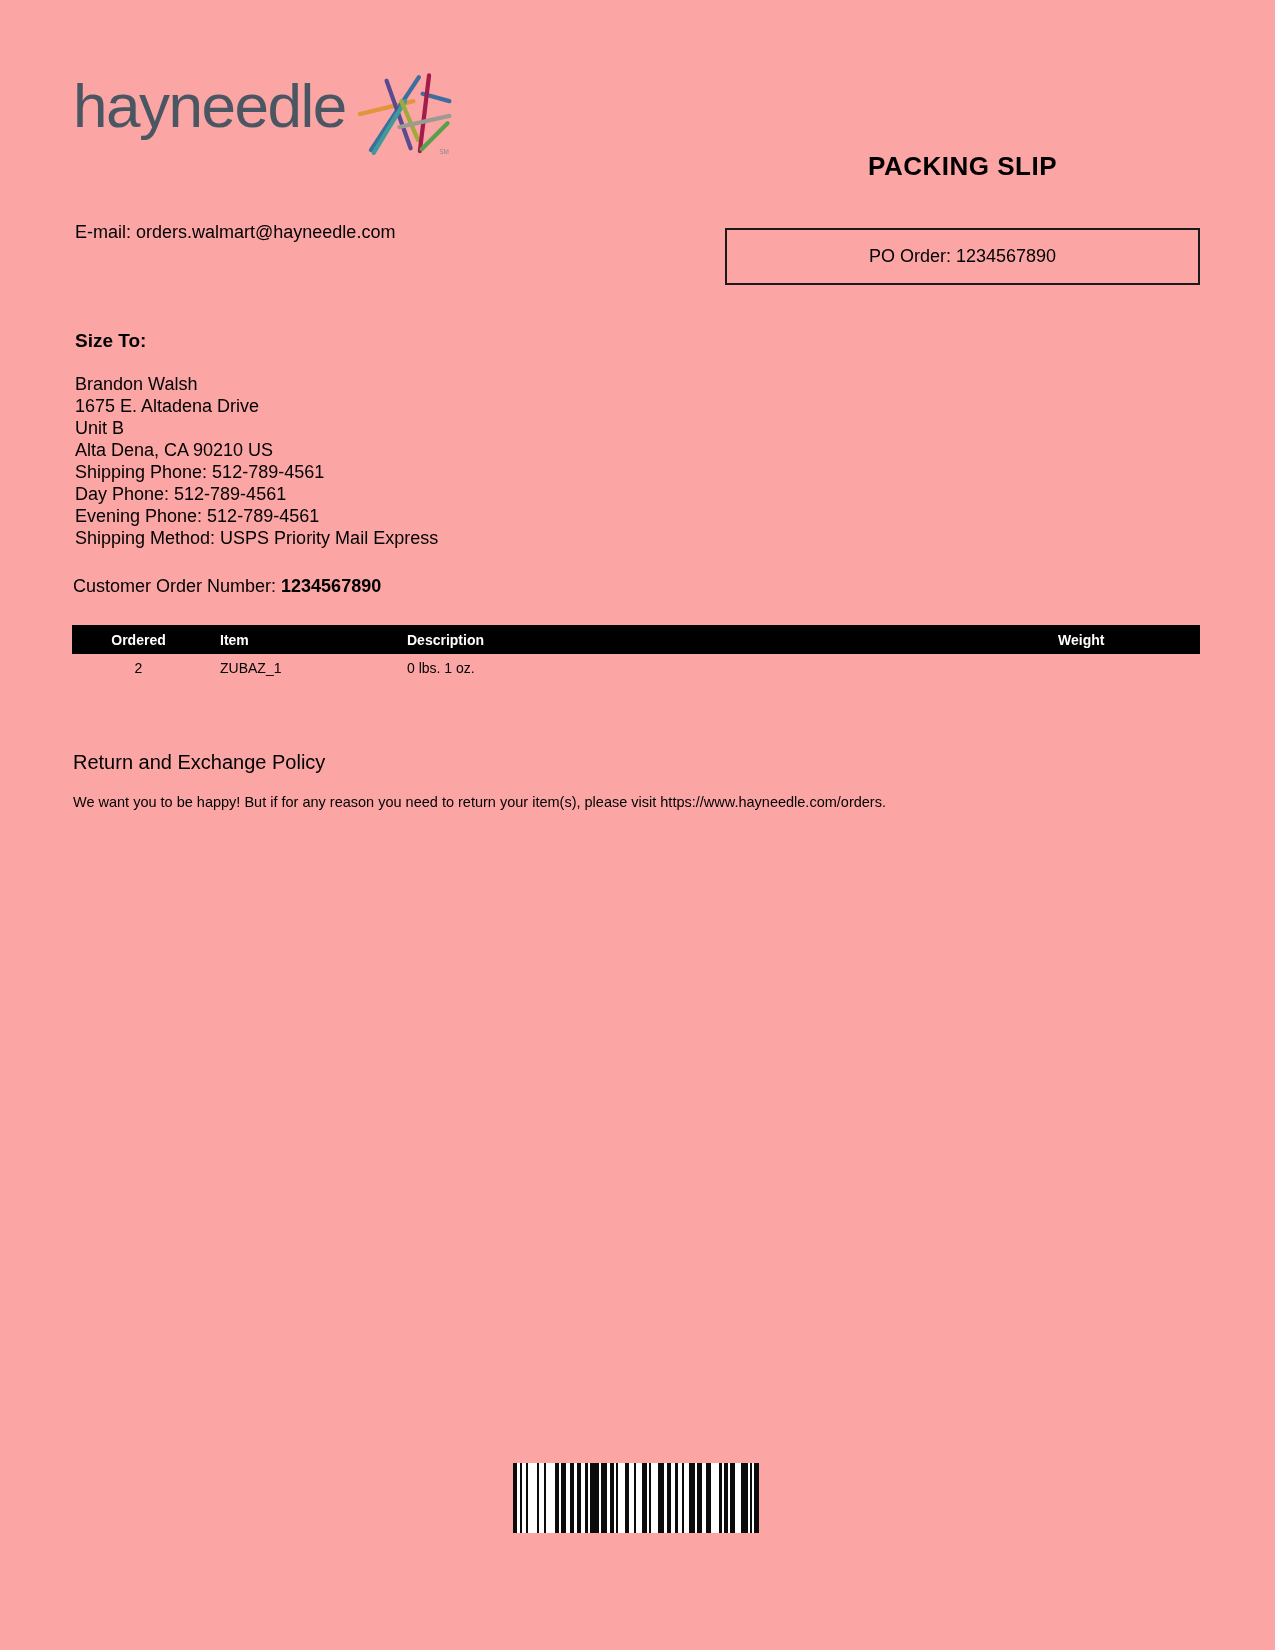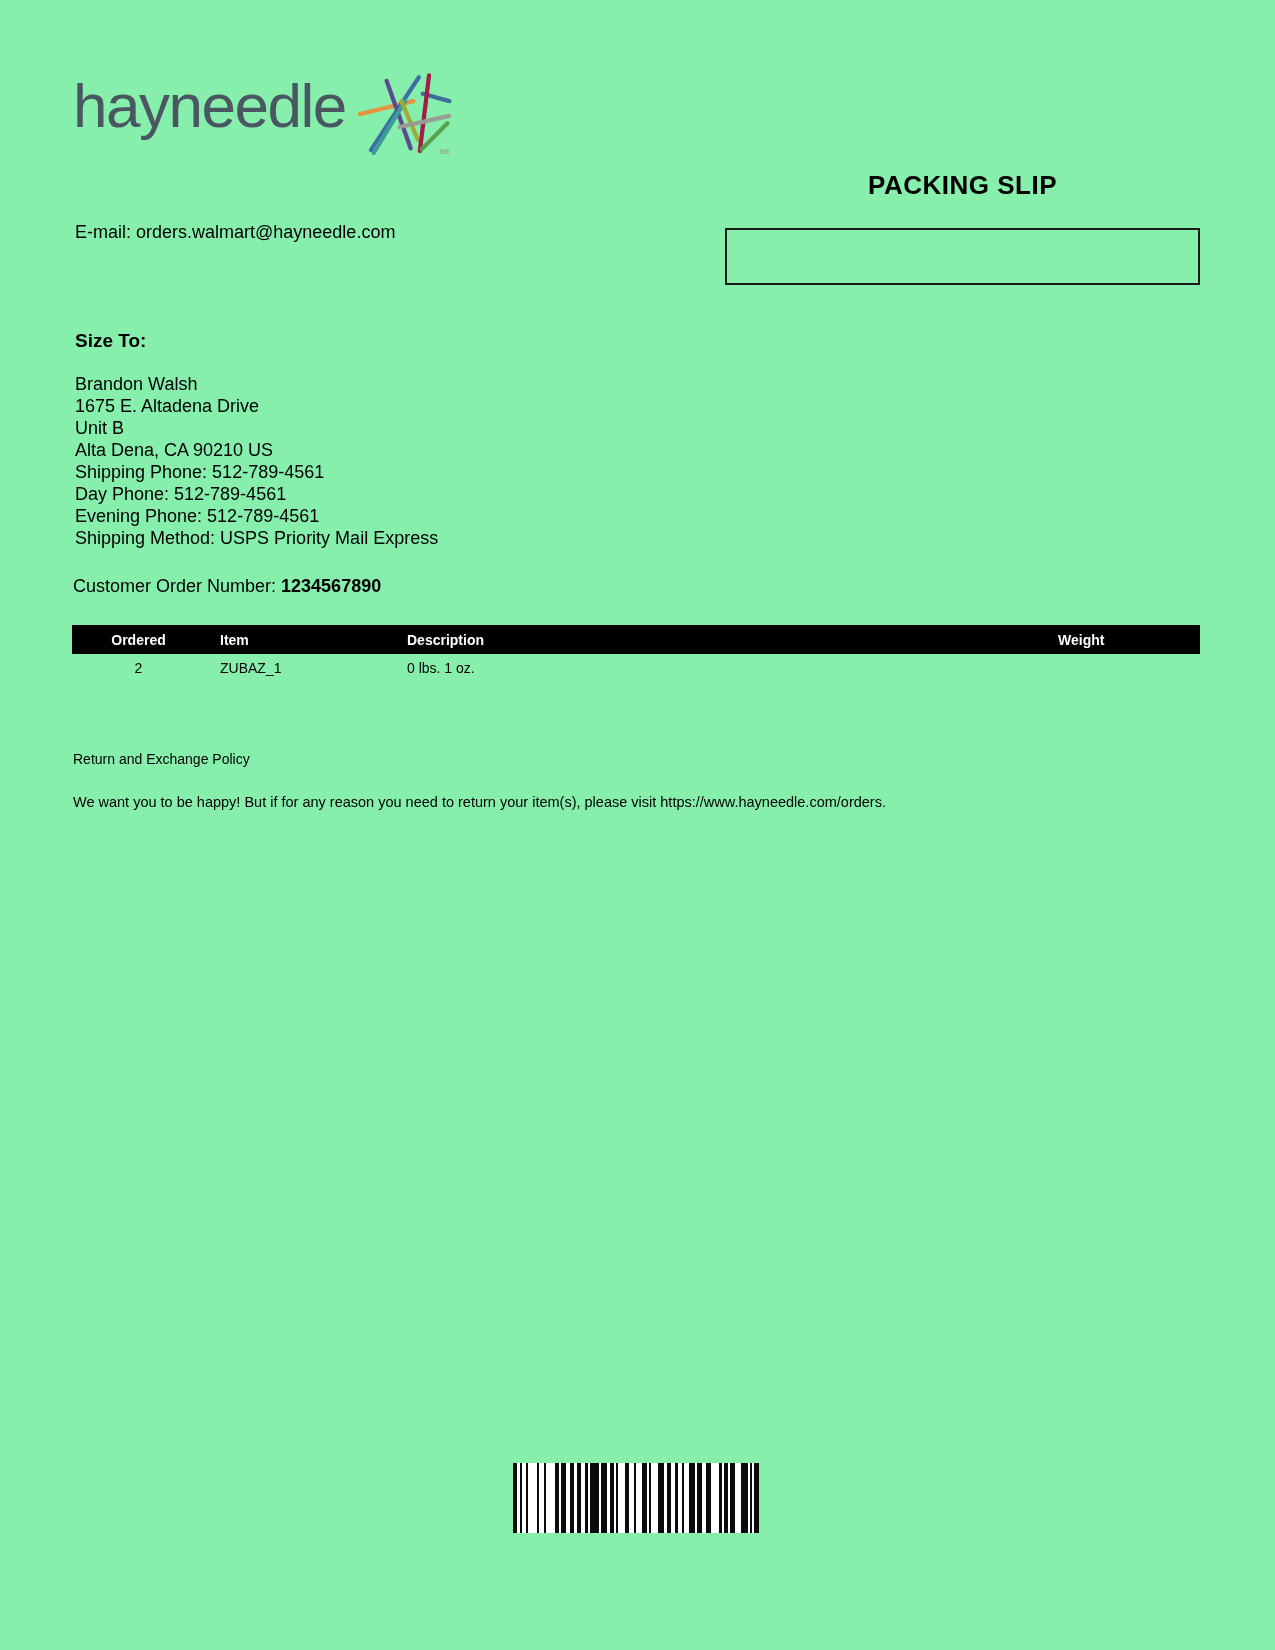--- a/index.html
+++ b/index.html
@@ -1,31 +1,31 @@
 <!DOCTYPE html>
 <html><head>
 <meta charset="utf-8">
 <style>
   html,body{margin:0;padding:0;background:#ffffff;}
   .page{
     position:relative;
     width:1275px;
     height:1650px;
-    background:#86efac;
+    background:#fca5a5;
     font-family:"Liberation Sans", sans-serif;
     color:#000;
     overflow:hidden;
   }
   
   .logo{position:absolute;left:73px;top:66px;display:flex;align-items:flex-start;}
   .logo-text{font-size:62px;font-weight:300;letter-spacing:-1.5px;line-height:80px;}
   .logo-icon{width:96px;height:90px;margin-left:12px;margin-top:4px;}
   
   .packing-title{
-    position:absolute;left:725px;top:170px;width:475px;
+    position:absolute;left:725px;top:151px;width:475px;
     text-align:center;font-size:26px;font-weight:bold;letter-spacing:0.5px;
   }
   
   .email-line{position:absolute;left:75px;top:222px;font-size:18px;}
   
   .po-box{
     position:absolute;left:725px;top:228px;width:475px;height:57px;
     box-sizing:border-box;border:2px solid #1a1a1a;
     display:flex;flex-direction:column;justify-content:center;
     text-align:center;font-size:18px;line-height:21px;
@@ -42,21 +42,21 @@
     display:grid;grid-template-columns:133px 202px 651px 142px;
     background:#000;color:#fff;font-weight:bold;height:29px;align-items:center;
   }
   .items-row{
     display:grid;grid-template-columns:133px 202px 651px 142px;
     padding-top:4px;line-height:21.5px;
   }
   .cell-ordered{text-align:center;}
   .cell-item{padding-left:3px;margin-left:12px;}
   
-  .returns-heading{position:absolute;left:73px;top:751px;font-size:14px;}
+  .returns-heading{position:absolute;left:73px;top:751px;font-size:20px;}
   .returns-body{position:absolute;left:73px;top:794px;font-size:14.5px;width:1000px;}
   
   .barcode{position:absolute;left:513px;top:1463px;height:70px;display:flex;}
   .barcode span{display:block;height:70px;}
 </style>
 </head>
 <body>
 
 <div class="page">
 
@@ -74,20 +74,21 @@
         <line x1="69" y1="85" x2="97" y2="57" stroke="#58A04B" stroke-width="4.6" stroke-linecap="round"></line>
         <text id="sm-text" x="88" y="90" font-size="7" fill="#8a8a8a">SM</text>
     </svg>
   </div>
 
   <div class="packing-title">PACKING SLIP</div>
 
   <div class="email-line">E-mail: orders.walmart@hayneedle.com</div>
 
   <div class="po-box">
+    <div>PO Order: 1234567890</div>
   </div>
 
   <div class="ship-to-heading">Size To:</div>
   <div class="address">
     <div>Brandon Walsh</div>
     <div>1675 E. Altadena Drive</div>
     <div>Unit B</div>
     <div>Alta Dena, CA 90210 US</div>
     <div>Shipping Phone: 512-789-4561</div>
     <div>Day Phone: 512-789-4561</div>

